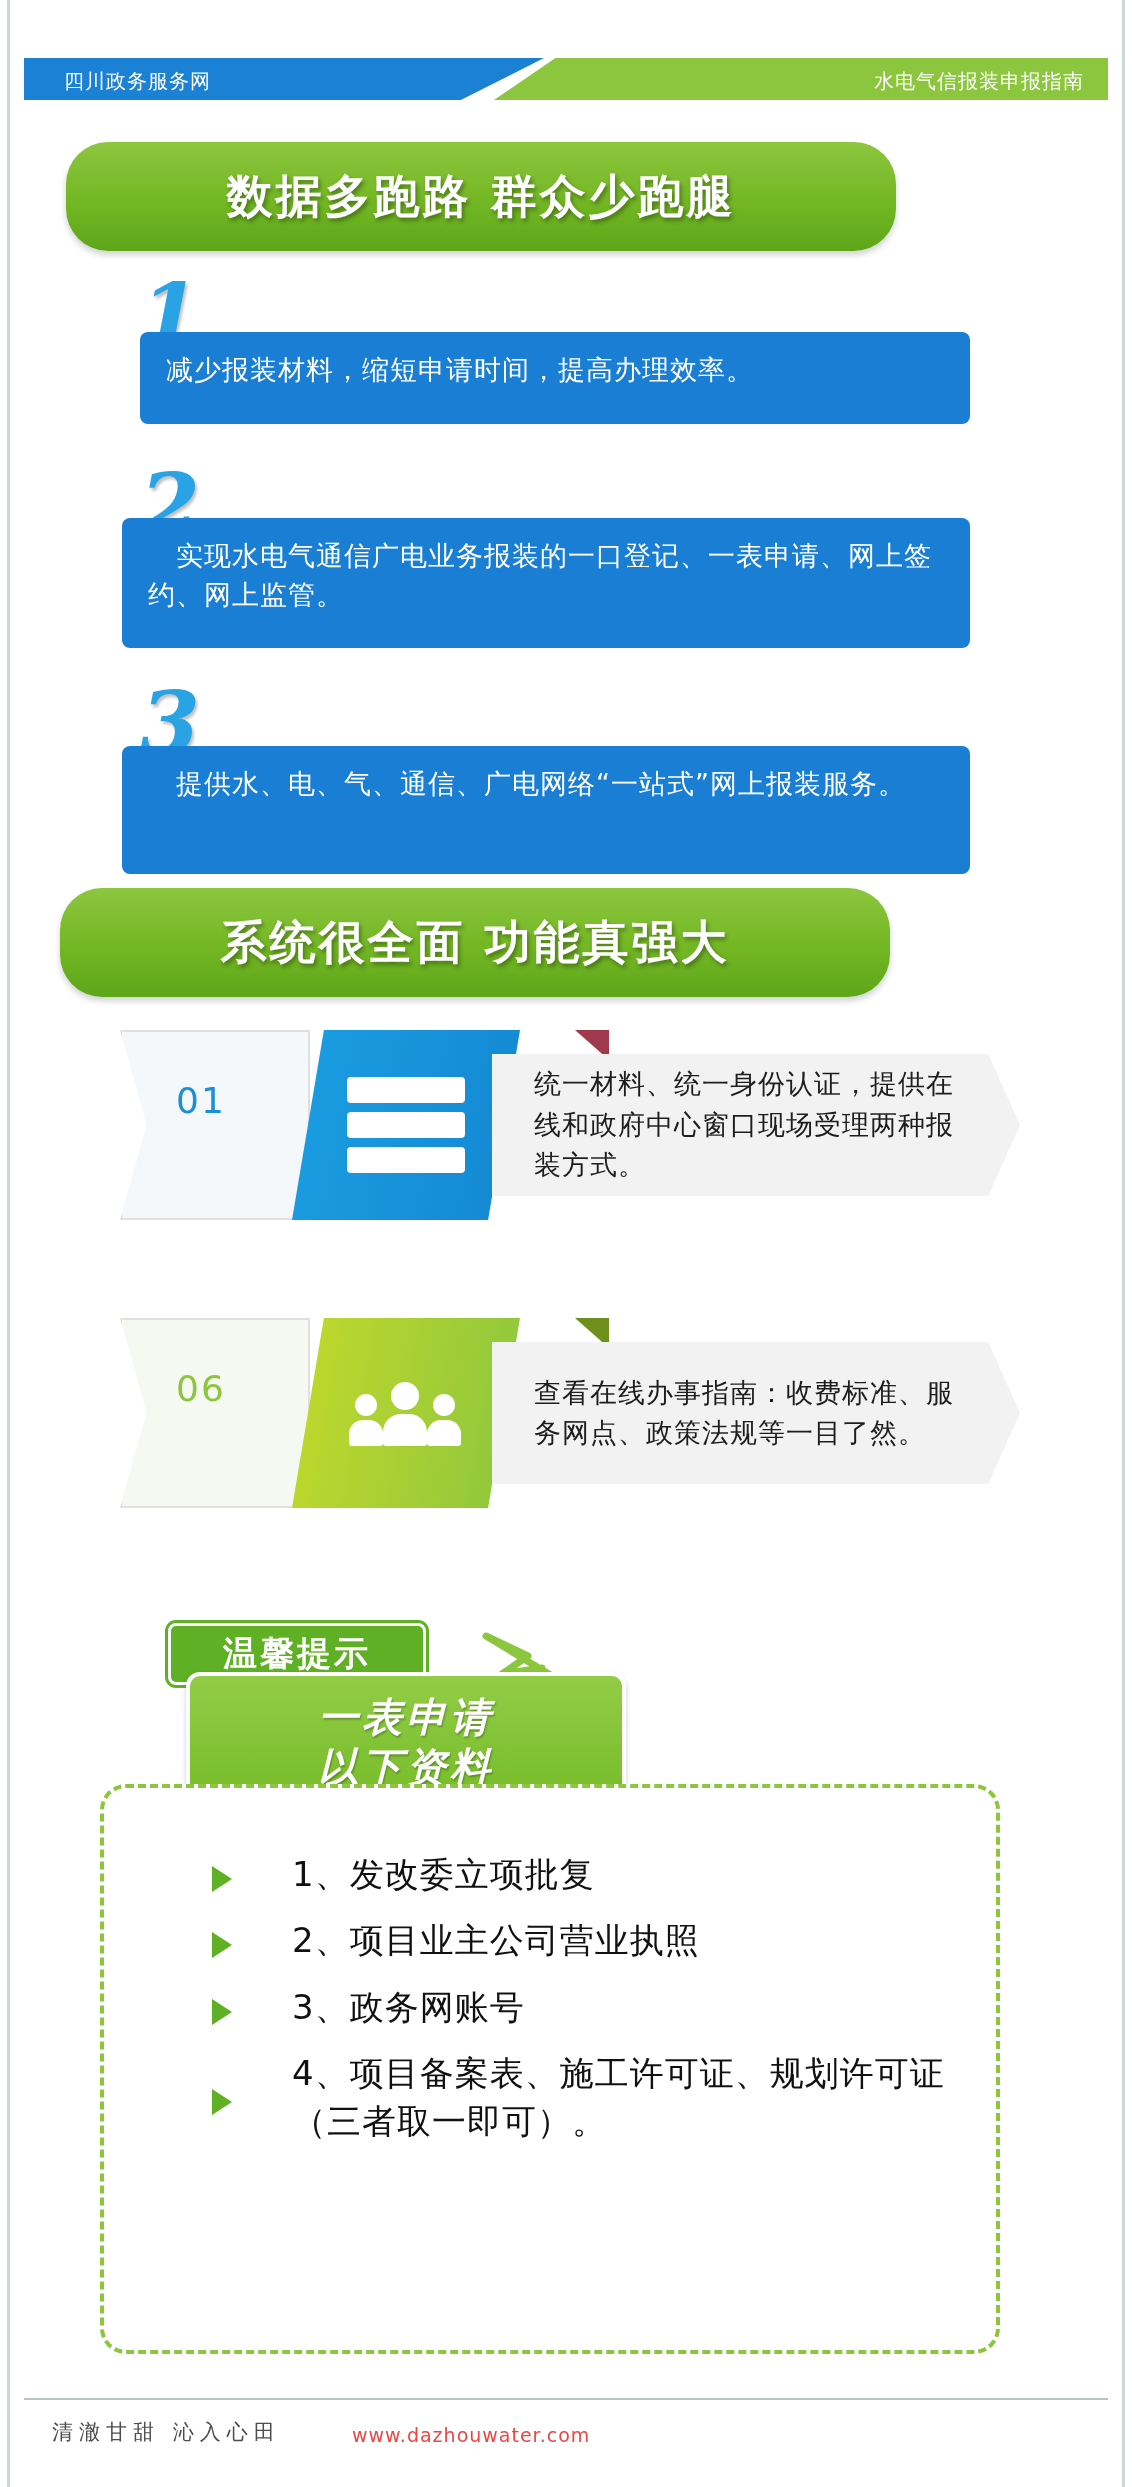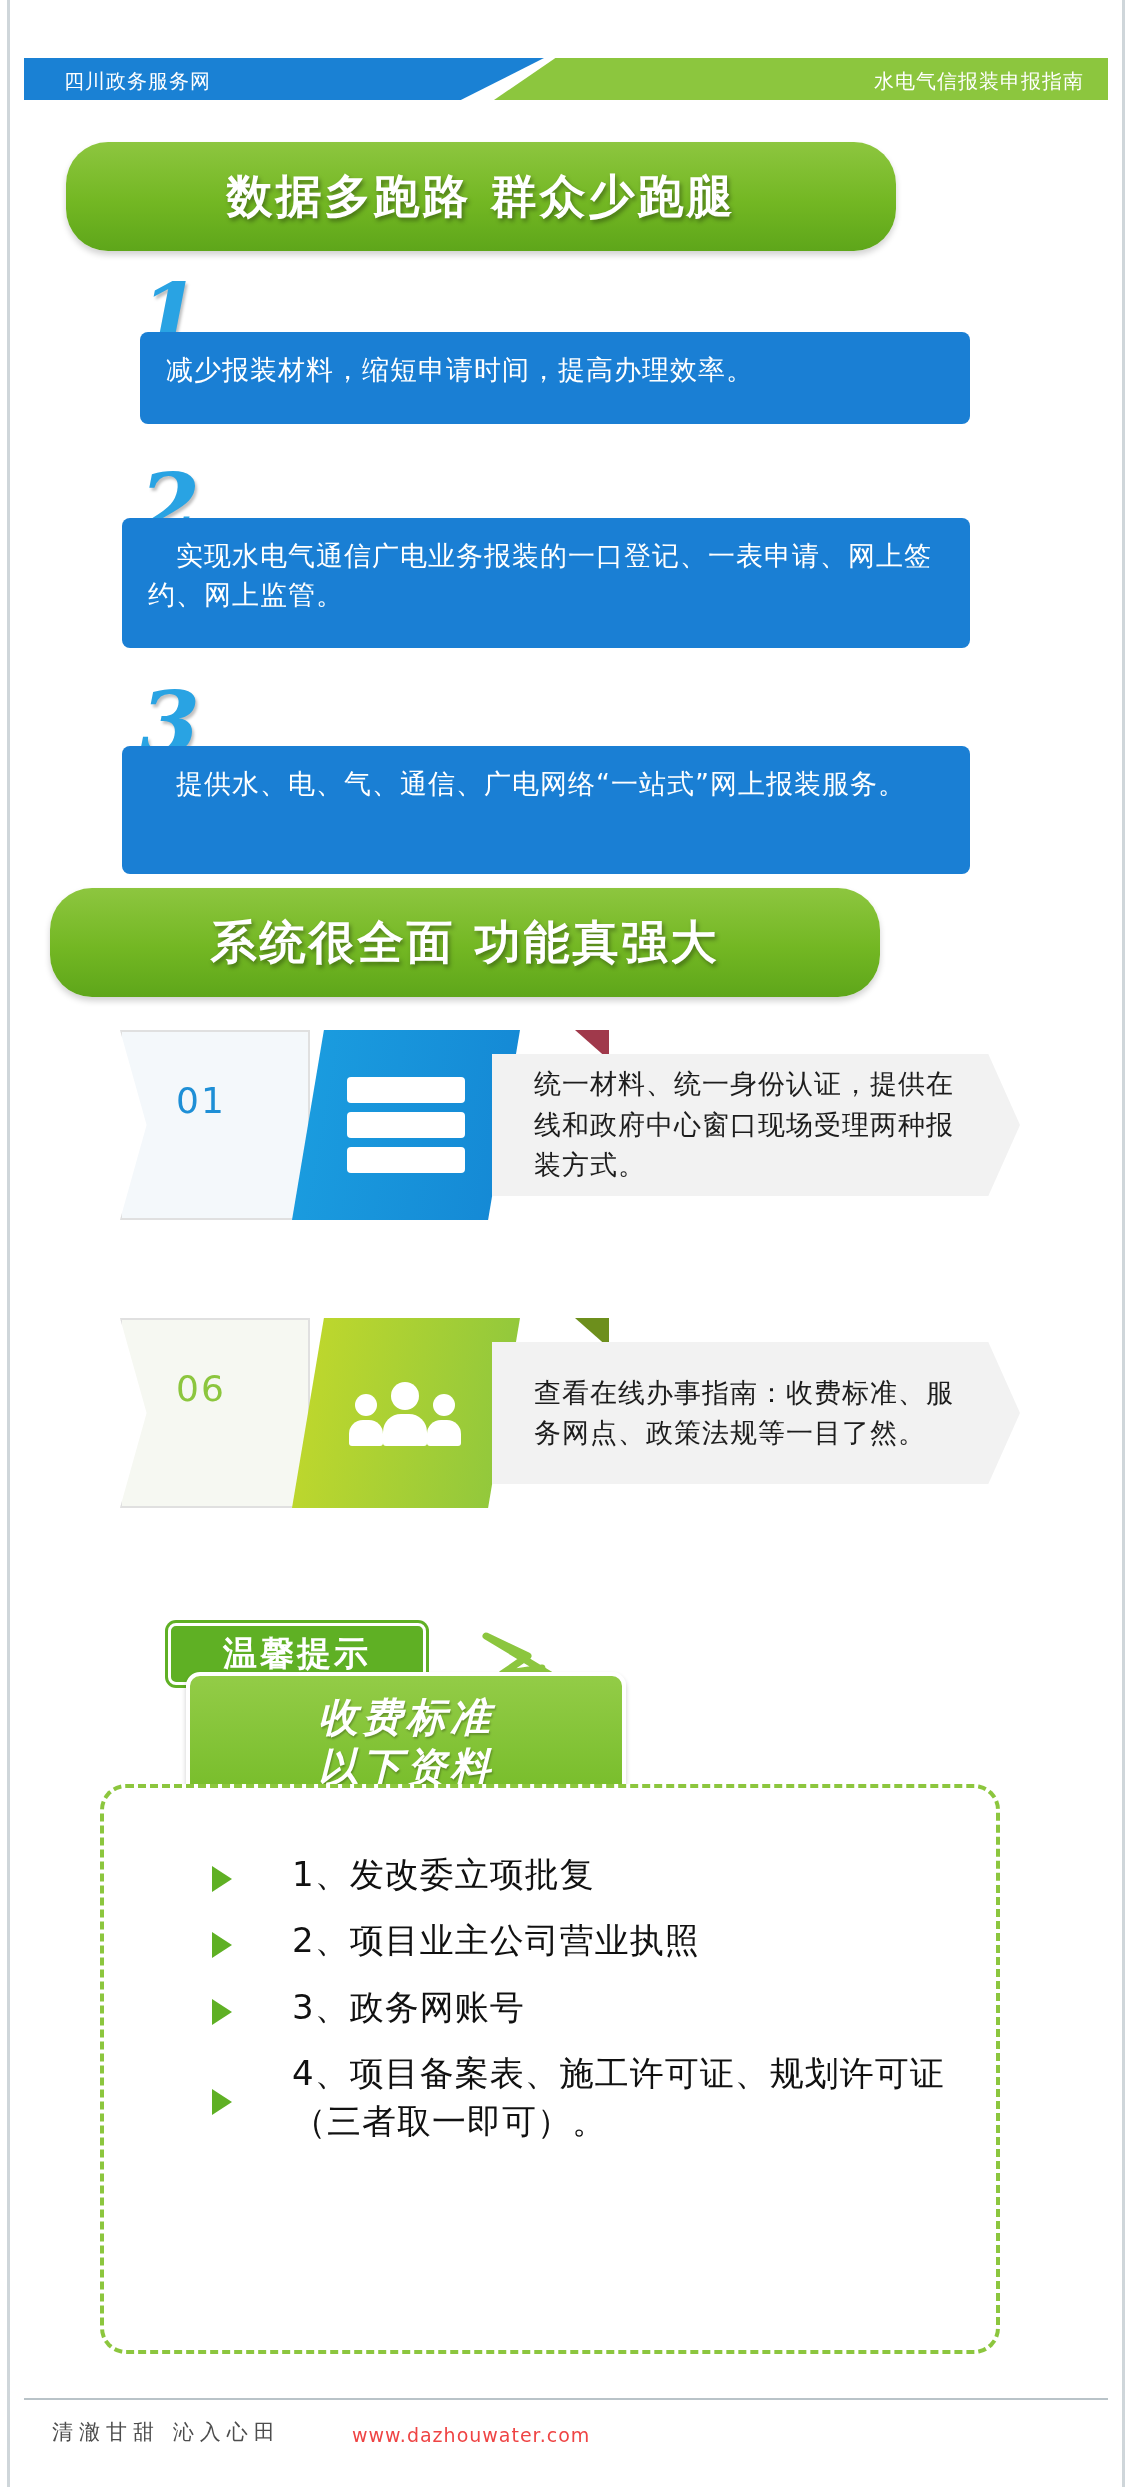--- a/index.html
+++ b/index.html
@@ -77,21 +77,21 @@
   }
   .pill .txt {
     color: #ffffff;
     font-size: 46px;
     font-weight: bold;
     letter-spacing: 3px;
     text-shadow: 2px 3px 4px rgba(0,0,0,0.35);
     white-space: nowrap;
   }
   #pill1 { left: 66px; top: 142px; width: 830px; }
-  #pill2 { left: 50px; top: 888px; width: 830px; }
+  #pill2 { left: 60px; top: 888px; width: 830px; }
 
   
   .numbox {
     position: absolute;
     background: #1a7fd4;
     border-radius: 8px;
     color: #ffffff;
   }
   .numbox .content {
     padding: 18px 8px 16px 26px;
@@ -360,21 +360,21 @@
 
   <div id="tip-badge">
     <span class="t">温馨提示</span>
   </div>
 
   <svg class="spark" viewBox="0 0 120 110">
     <polygon points="18,14 60,34 34,52 74,46 40,78 86,60 70,92 104,66" fill="none" stroke="#8cc63e" stroke-width="7" stroke-linejoin="round"></polygon>
   </svg>
 
   <div id="tip-plate">
-    <div class="l1">收费标准</div>
+    <div class="l1">一表申请</div>
     <div class="l2">以下资料</div>
   </div>
 
   <div id="dashbox"></div>
 
   <div class="req-list">
     <div class="req-item">
       <span class="tri"></span>
       <span class="rtxt">1、发改委立项批复</span>
     </div>

